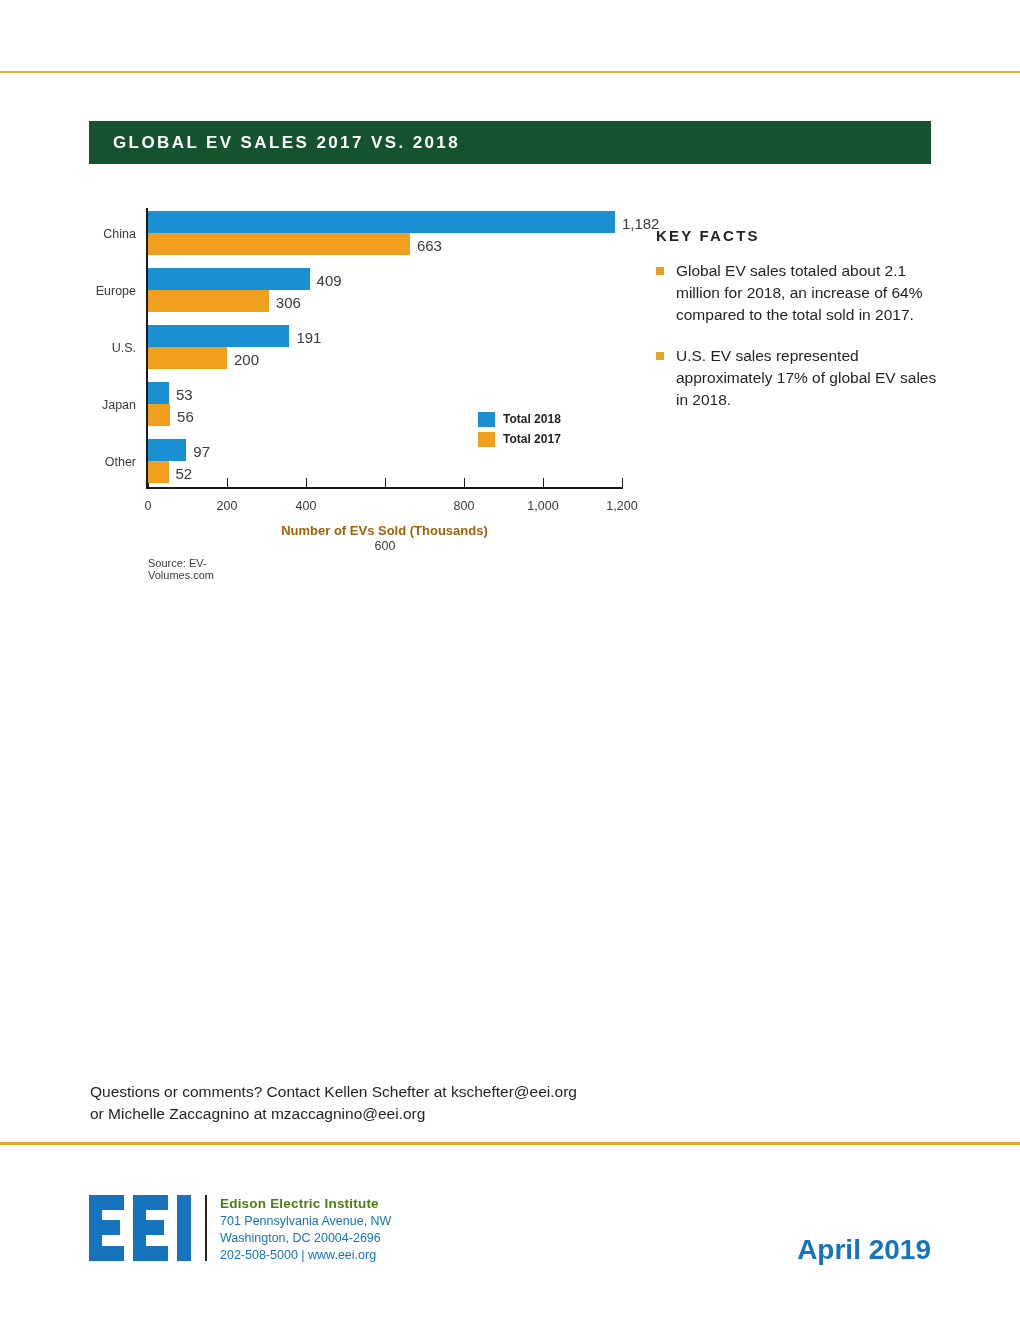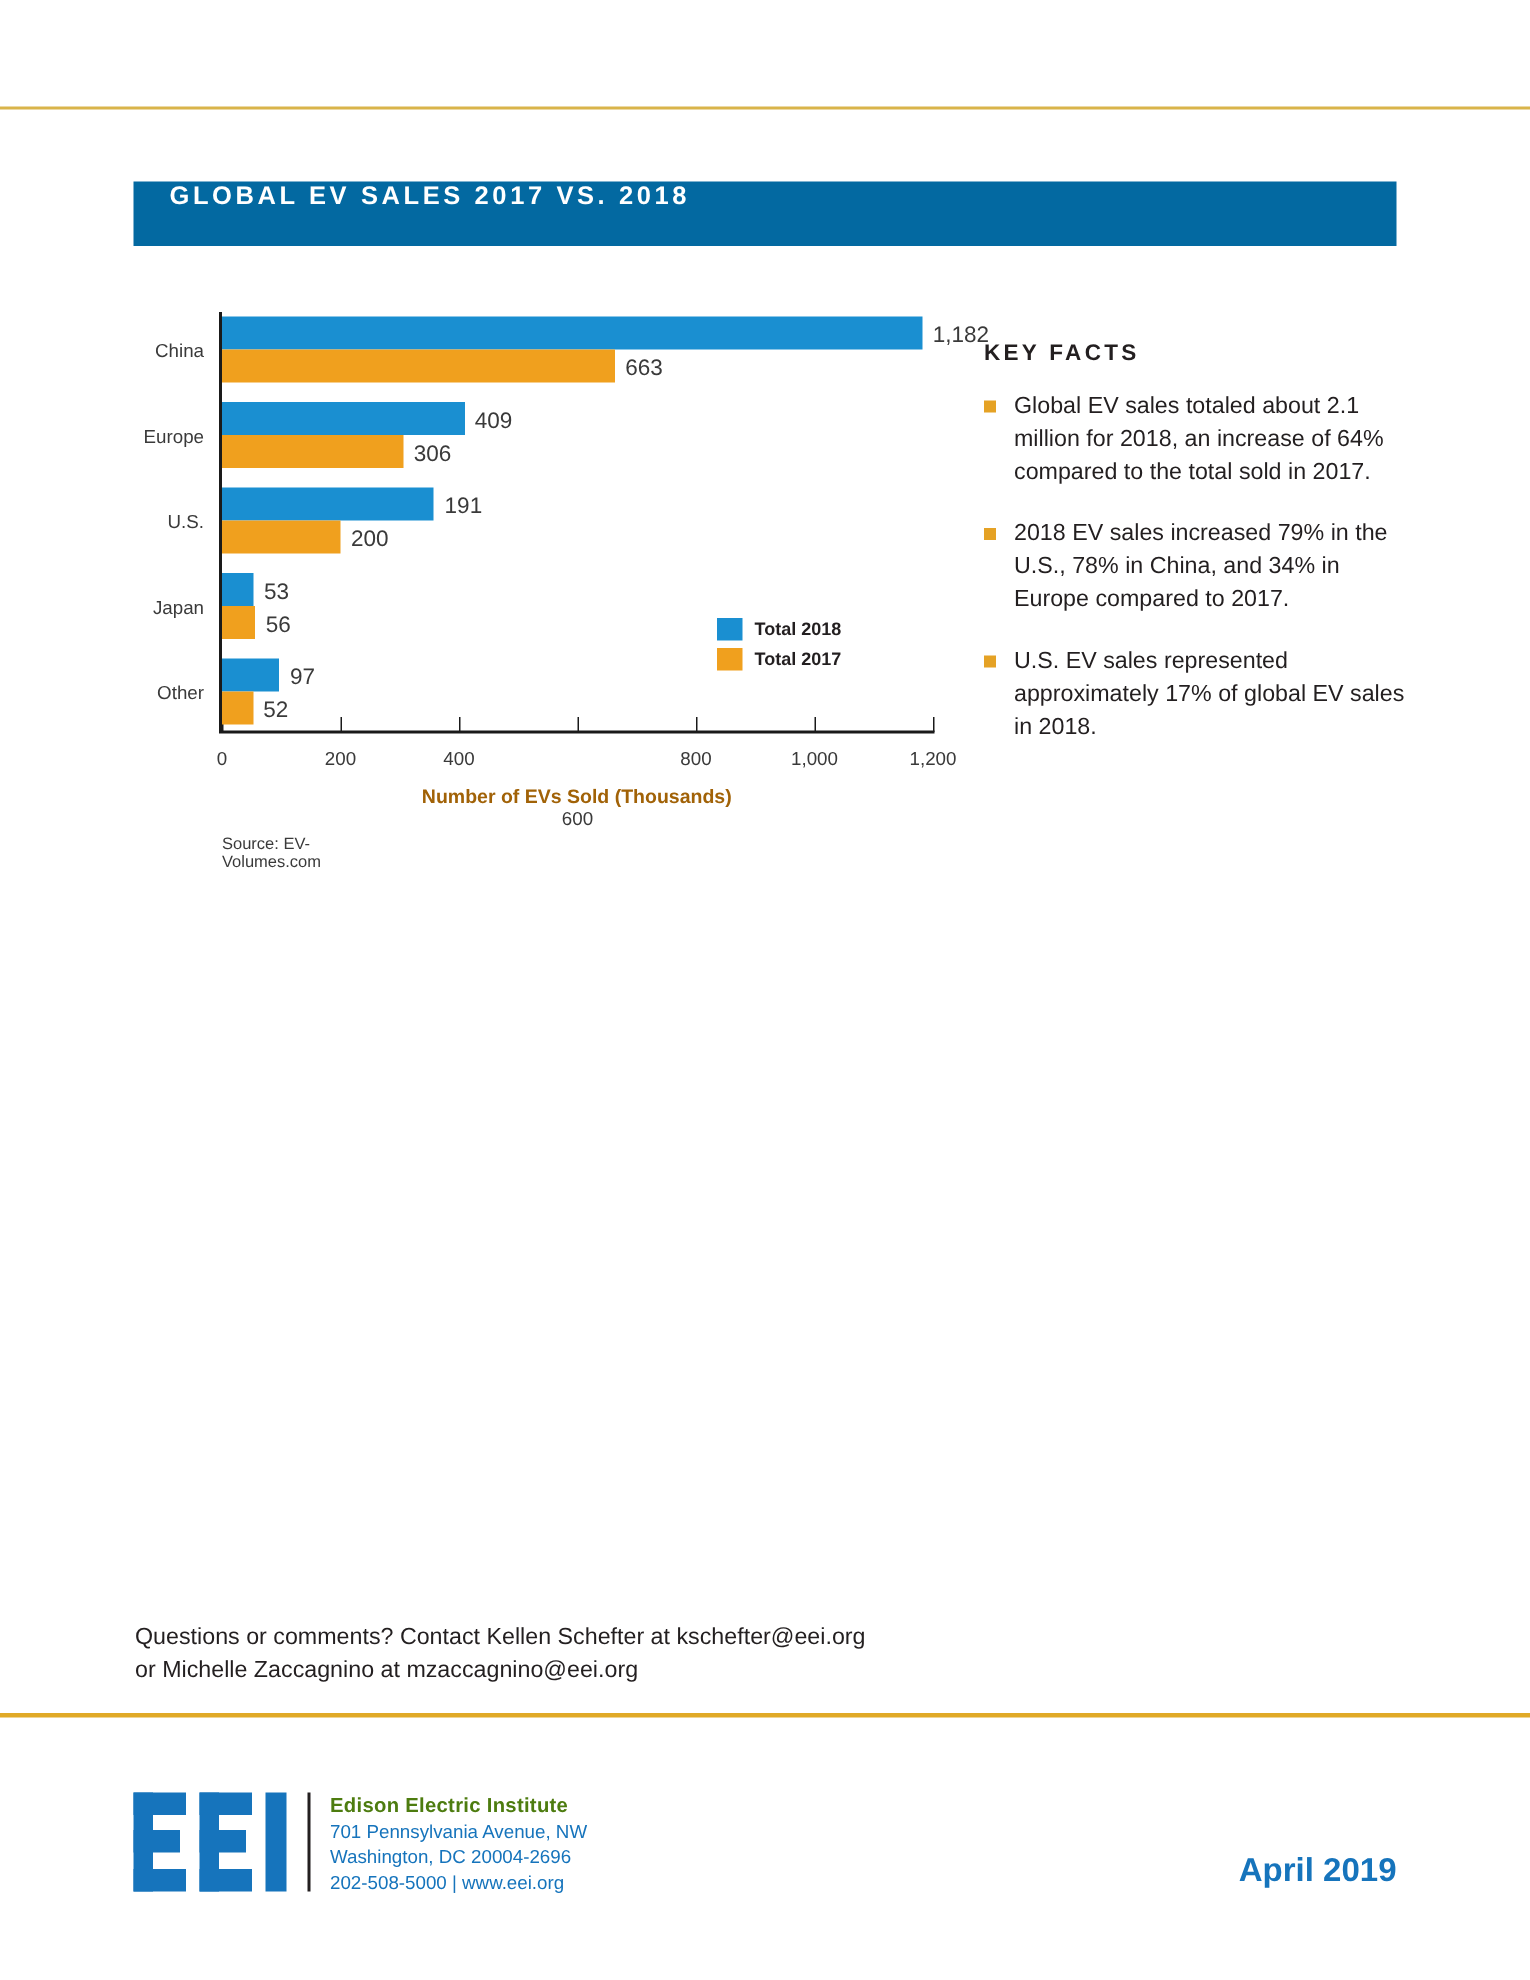--- a/index.html
+++ b/index.html
@@ -27,22 +27,23 @@
     left: 0; top: 1142px;
     width: 1020px; height: 3px;
     background: #e0a927;
   }
 
   
   .banner {
     position: absolute;
     left: 89px; top: 121px;
     width: 842px; height: 43px;
-    background: #0369a1;
-    display: flex;
+    background: #14532d;
+    display: flex;
+    align-items: center;
   }
   .banner-title {
     color: #ffffff;
     font-size: 17px;
     font-weight: bold;
     letter-spacing: 2.4px;
     padding-left: 24px;
   }
 
   
@@ -221,21 +222,21 @@
     margin-bottom: 2px;
   }
   .eei-addr {
     font-size: 12.5px;
     color: #1674bc;
     line-height: 1.34;
   }
   .footer-date {
     position: absolute;
     right: 89px; top: 1234px;
-    font-size: 22px;
+    font-size: 28px;
     font-weight: bold;
     color: #1674bc;
     text-align: right;
   }
 </style>
 </head>
 <body>
 
 <div class="rule-top"></div>
 
@@ -303,24 +304,20 @@
 </div>
 
 <div class="keyfacts">
   <div class="kf-title">KEY FACTS</div>
   <div class="kf-item">
     <span class="kf-bullet"></span>
     <span class="kf-text">Global EV sales totaled about 2.1 million for 2018, an increase of 64% compared to the total sold in 2017.</span>
   </div>
   <div class="kf-item">
     <span class="kf-bullet"></span>
-    <span class="kf-text">2018 EV sales increased 79% in the U.S., 78% in China, and 34% in Europe compared to 2017.</span>
-  </div>
-  <div class="kf-item">
-    <span class="kf-bullet"></span>
     <span class="kf-text">U.S. EV sales represented approximately 17% of global EV sales in 2018.</span>
   </div>
 </div>
 
 <div class="contact">
   <div>Questions or comments? Contact Kellen Schefter at kschefter@eei.org</div>
   <div>or Michelle Zaccagnino at mzaccagnino@eei.org</div>
 </div>
 
 <div class="rule-bottom"></div>

